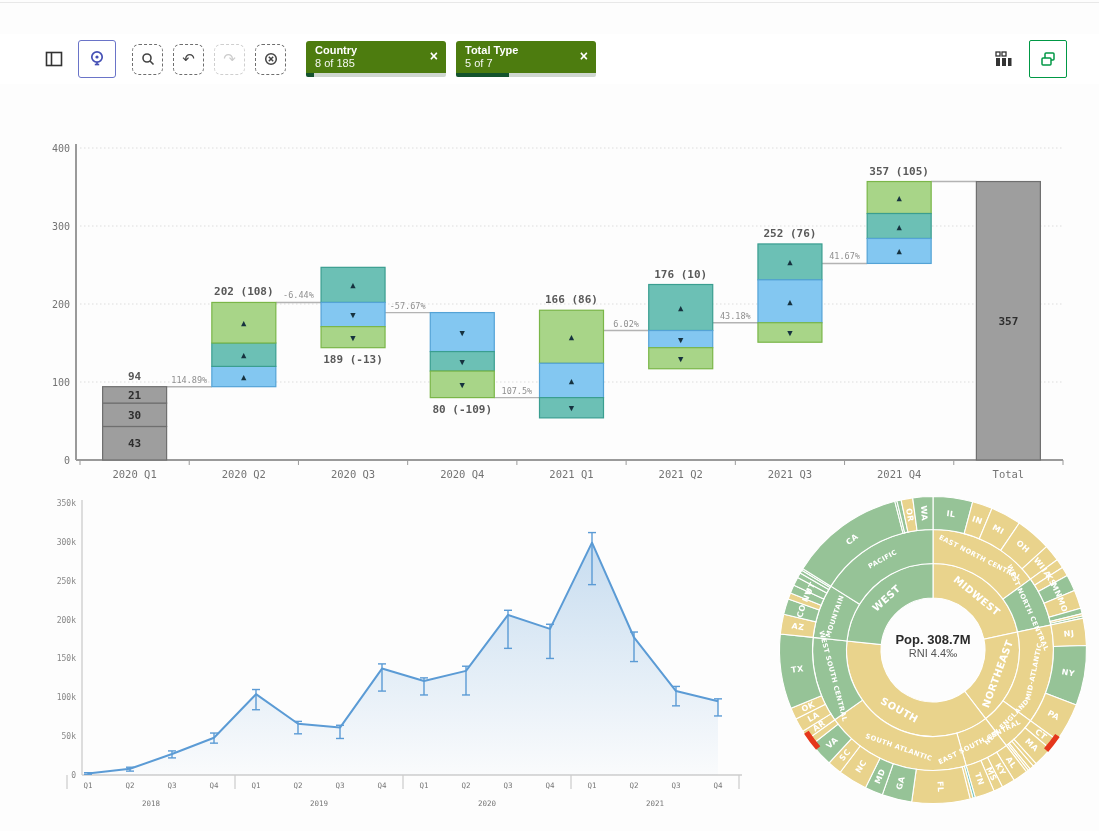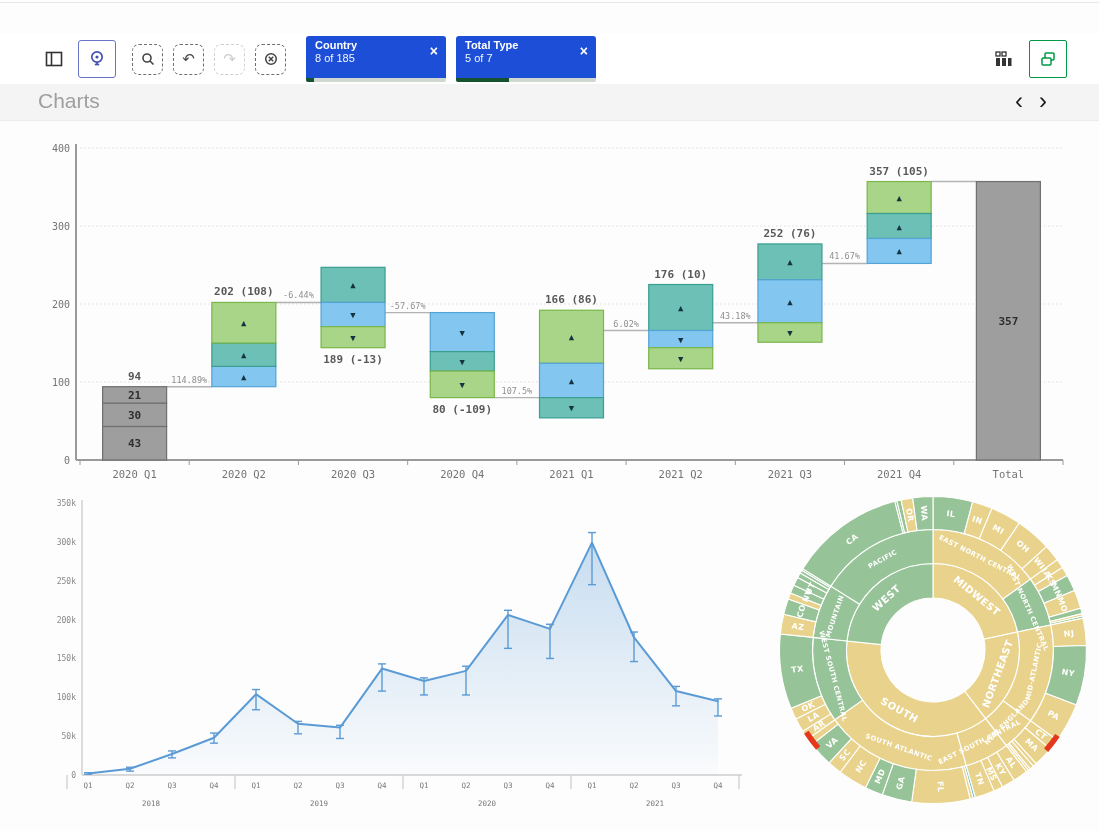--- a/index.html
+++ b/index.html
@@ -8,21 +8,21 @@
   .top-hairline{position:absolute;top:2px;left:0;width:100%;height:1px;background:#e8e8e8;}
   
   .toolbar{position:absolute;top:34px;left:0;width:100%;height:50px;background:#fff;display:flex;align-items:center;}
   .tb-left{display:flex;align-items:center;gap:6px;padding-left:36px;}
   .tbtn{width:36px;height:36px;display:flex;align-items:center;justify-content:center;border-radius:3px;cursor:pointer;}
   .tbtn.active{border:1px solid #6a74c8;}
   .dashed{width:29px;height:29px;border:1.6px dashed #6e6e6e;border-radius:7px;display:flex;align-items:center;justify-content:center;color:#444;font-size:15px;cursor:pointer;margin:0 2px;}
   .dashed.disabled{border-color:#cfcfcf;color:#ccc;cursor:default;}
   .chips{display:flex;gap:10px;margin-left:12px;}
   .chip{position:relative;width:140px;cursor:pointer;}
-  .chip-body{background:#1d4ed8;border-radius:3px 3px 0 0;color:#fff;padding:3px 26px 12px 9px;height:27px;}
+  .chip-body{background:#4d7c0f;border-radius:3px 3px 0 0;color:#fff;padding:3px 26px 2px 9px;height:27px;}
   .chip-title{font-size:11px;font-weight:bold;line-height:13px;}
   .chip-sub{font-size:11px;line-height:12px;opacity:.95;}
   .chip-close{position:absolute;top:8px;right:8px;color:#fff;font-size:14px;font-weight:bold;line-height:14px;cursor:pointer;}
   .chip-progress{height:4px;background:#cfd7d0;border-radius:0 0 2px 2px;overflow:hidden;}
   .chip-progress-fill{height:100%;background:#14532d;}
   .tb-right{position:absolute;right:32px;top:0;height:50px;display:flex;align-items:center;gap:8px;}
   .dupbtn{width:36px;height:36px;border:1px solid #009845;border-radius:2px;display:flex;align-items:center;justify-content:center;cursor:pointer;}
   
   .titlebar{position:absolute;top:84px;left:0;width:100%;height:36px;background:#f4f4f4;border-bottom:1px solid #ececec;}
   .page-title{position:absolute;left:38px;top:5px;font-size:21px;color:#9f9f9f;}
@@ -114,27 +114,20 @@
       </div>
       <div class="dupbtn">
         <svg width="18" height="18" viewBox="0 0 18 18">
           <rect x="6" y="3" width="9" height="7" rx="1" fill="none" stroke="#009845" stroke-width="1.5"></rect>
           <rect x="3" y="8" width="9" height="7" rx="1" fill="#fff" stroke="#009845" stroke-width="1.5"></rect>
         </svg>
       </div>
     </div>
   </div>
 
-  <div class="titlebar">
-    <div class="page-title">Charts</div>
-    <div class="navchev">
-      <span class="chev">‹</span>
-      <span class="chev">›</span>
-    </div>
-  </div>
 
   <svg id="waterfall" class="chart-abs" style="left:28px;top:138px" width="1042" height="350">
       <text x="42" y="325.5" text-anchor="end" font-size="10" fill="#737373">0</text>
       <line x1="52" y1="244" x2="1035" y2="244" stroke="#ddd" stroke-width="1" stroke-dasharray="1.5,2.5"></line>
       <text x="42" y="247.5" text-anchor="end" font-size="10" fill="#737373">100</text>
       <line x1="52" y1="166" x2="1035" y2="166" stroke="#ddd" stroke-width="1" stroke-dasharray="1.5,2.5"></line>
       <text x="42" y="169.5" text-anchor="end" font-size="10" fill="#737373">200</text>
       <line x1="52" y1="88" x2="1035" y2="88" stroke="#ddd" stroke-width="1" stroke-dasharray="1.5,2.5"></line>
       <text x="42" y="91.5" text-anchor="end" font-size="10" fill="#737373">300</text>
       <line x1="52" y1="10" x2="1035" y2="10" stroke="#ddd" stroke-width="1" stroke-dasharray="1.5,2.5"></line>
@@ -439,13 +432,17 @@
       <text transform="translate(32.3,101.6) rotate(293.4)" text-anchor="middle" dominant-baseline="middle" font-size="8" fill="#fff" font-weight="bold" letter-spacing="0.4" class="sbl">NV</text>
       <text transform="translate(35.5,94.7) rotate(296.6)" text-anchor="middle" dominant-baseline="middle" font-size="8" fill="#fff" font-weight="bold" letter-spacing="0.4" class="sbl">UT</text>
       <text transform="translate(107.8,65.5) rotate(331.0)" text-anchor="middle" dominant-baseline="middle" font-size="6.7" fill="#fff" font-weight="bold" letter-spacing="0.4" class="sbl">PACIFIC</text>
       <text transform="translate(77.1,45.4) rotate(323.8)" text-anchor="middle" dominant-baseline="middle" font-size="8" fill="#fff" font-weight="bold" letter-spacing="0.4" class="sbl">CA</text>
       <text transform="translate(134.7,21.0) rotate(80.2)" text-anchor="middle" dominant-baseline="middle" font-size="8" fill="#fff" font-weight="bold" letter-spacing="0.4" class="sbl">OR</text>
       <text transform="translate(148.9,19.3) rotate(86.2)" text-anchor="middle" dominant-baseline="middle" font-size="8" fill="#fff" font-weight="bold" letter-spacing="0.4" class="sbl">WA</text>
       <path d="M282.44,241.53 A151 151 0 0 1 271.09,256.06" fill="none" stroke="#e5371c" stroke-width="5.5"></path>
       <path d="M43.18,254.07 A151 151 0 0 1 31.36,238.24" fill="none" stroke="#e5371c" stroke-width="5.5"></path>
     </svg>
 
+  <div class="sb-center">
+    <div class="l1">Pop. 308.7M</div>
+    <div class="l2">RNI 4.4‰</div>
+  </div>
 </div>
 
 </body></html>

